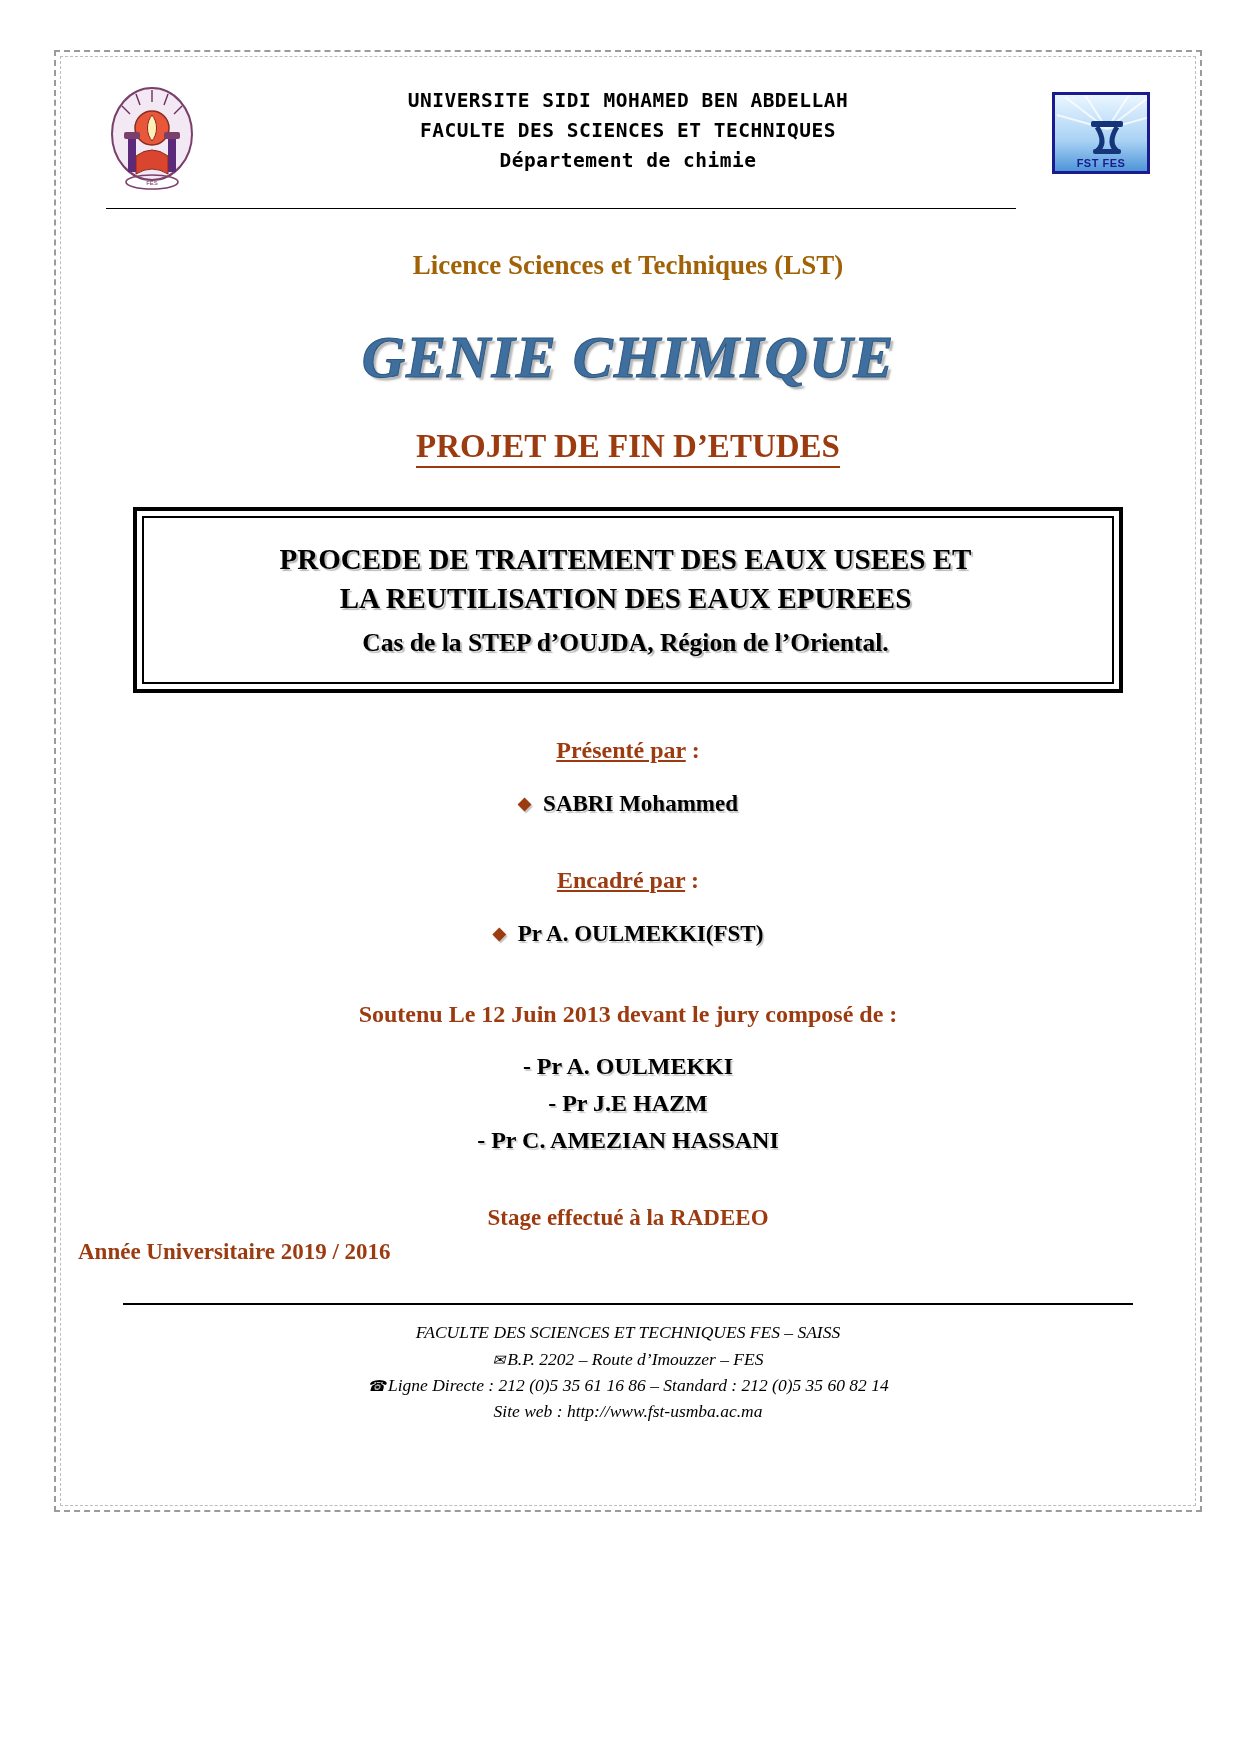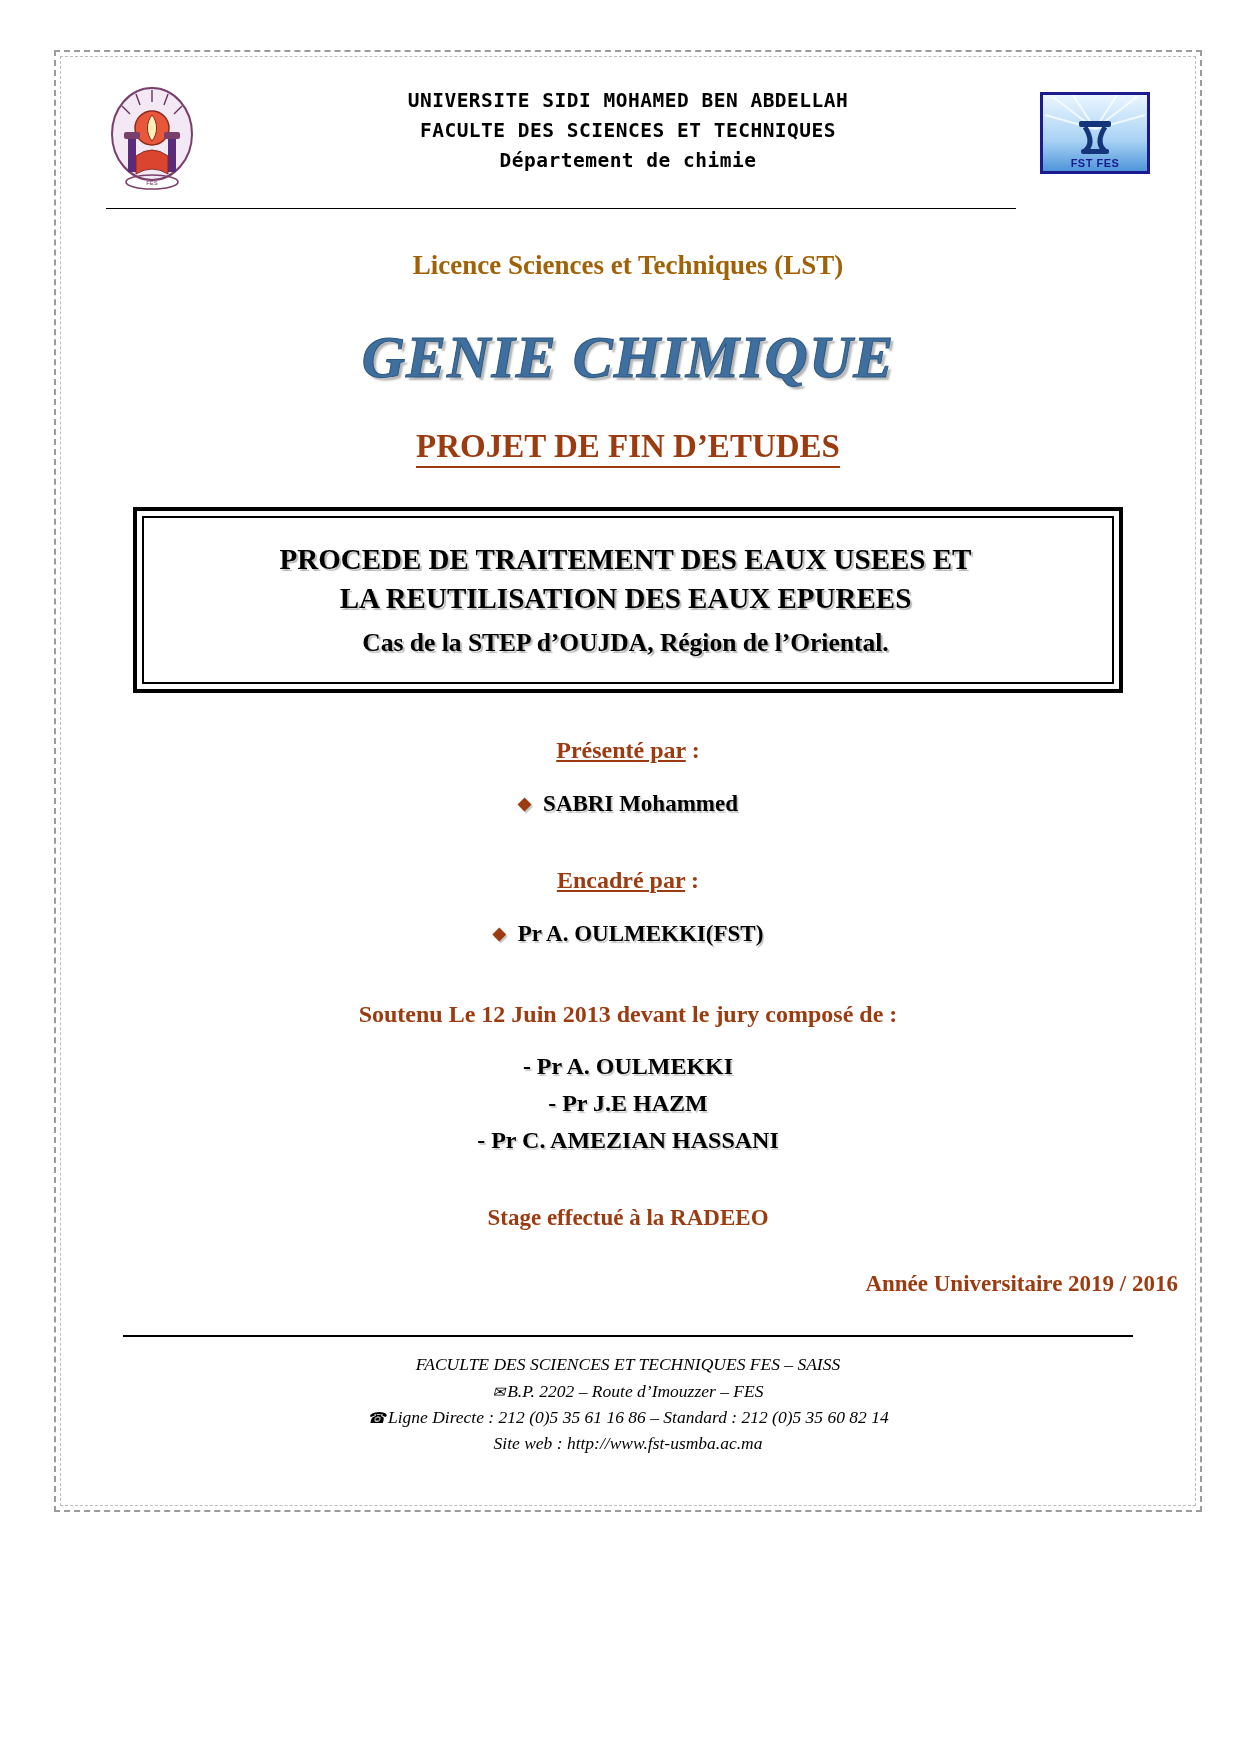--- a/index.html
+++ b/index.html
@@ -54,21 +54,21 @@
     position: absolute;
     left: 28px;
     top: 12px;
     width: 92px;
     height: 112px;
   }
   .logo-right {
     position: absolute;
     right: 28px;
     top: 22px;
-    width: 110px;
+    width: 98px;
     height: 82px;
     border: 3px solid #1b1b8f;
     background: linear-gradient(160deg,#dfefff 0%, #bcdcff 40%, #8fc3f5 75%, #5fa5e8 100%);
     box-sizing: border-box;
   }
   .fst-logo-inner {
     position: relative;
     width: 100%;
     height: 100%;
     overflow: hidden;
@@ -214,22 +214,22 @@
     text-shadow: 1.5px 1.5px 1px rgba(150,150,150,0.5);
   }
   .stage {
     margin-top: 46px;
     text-align: center;
     font-size: 23px;
     font-weight: bold;
     color: #9c3b10;
   }
   .annee {
-    margin-top: 40px;
-    text-align: right;
+    margin-top: 8px;
+    text-align: left;
     font-size: 23px;
     font-weight: bold;
     color: #9c3b10;
   }
 
   
   .footer-rule {
     margin: 38px 45px 0 45px;
     border-top: 2.5px solid #000;
   }

